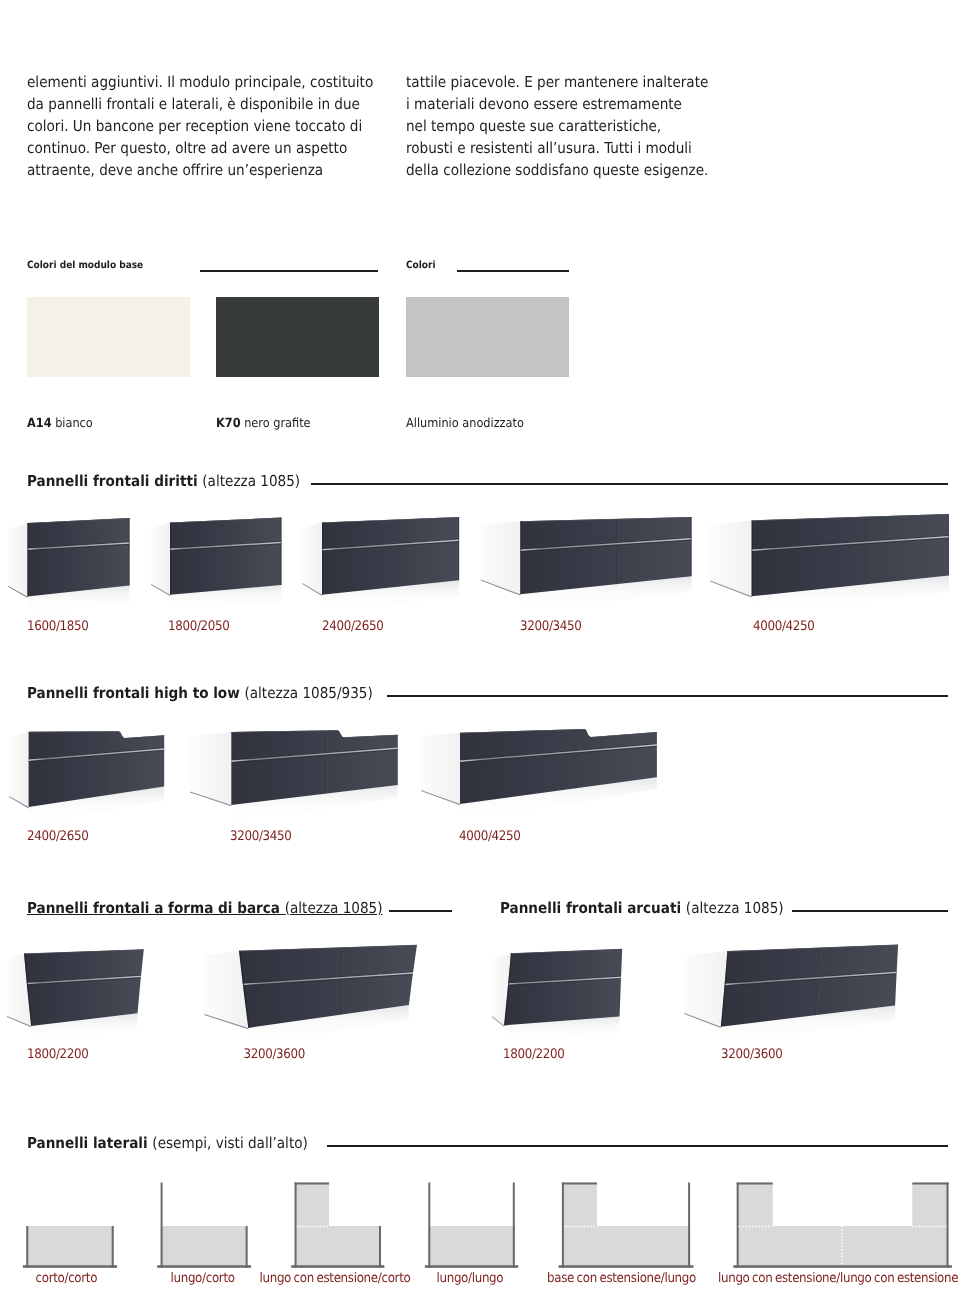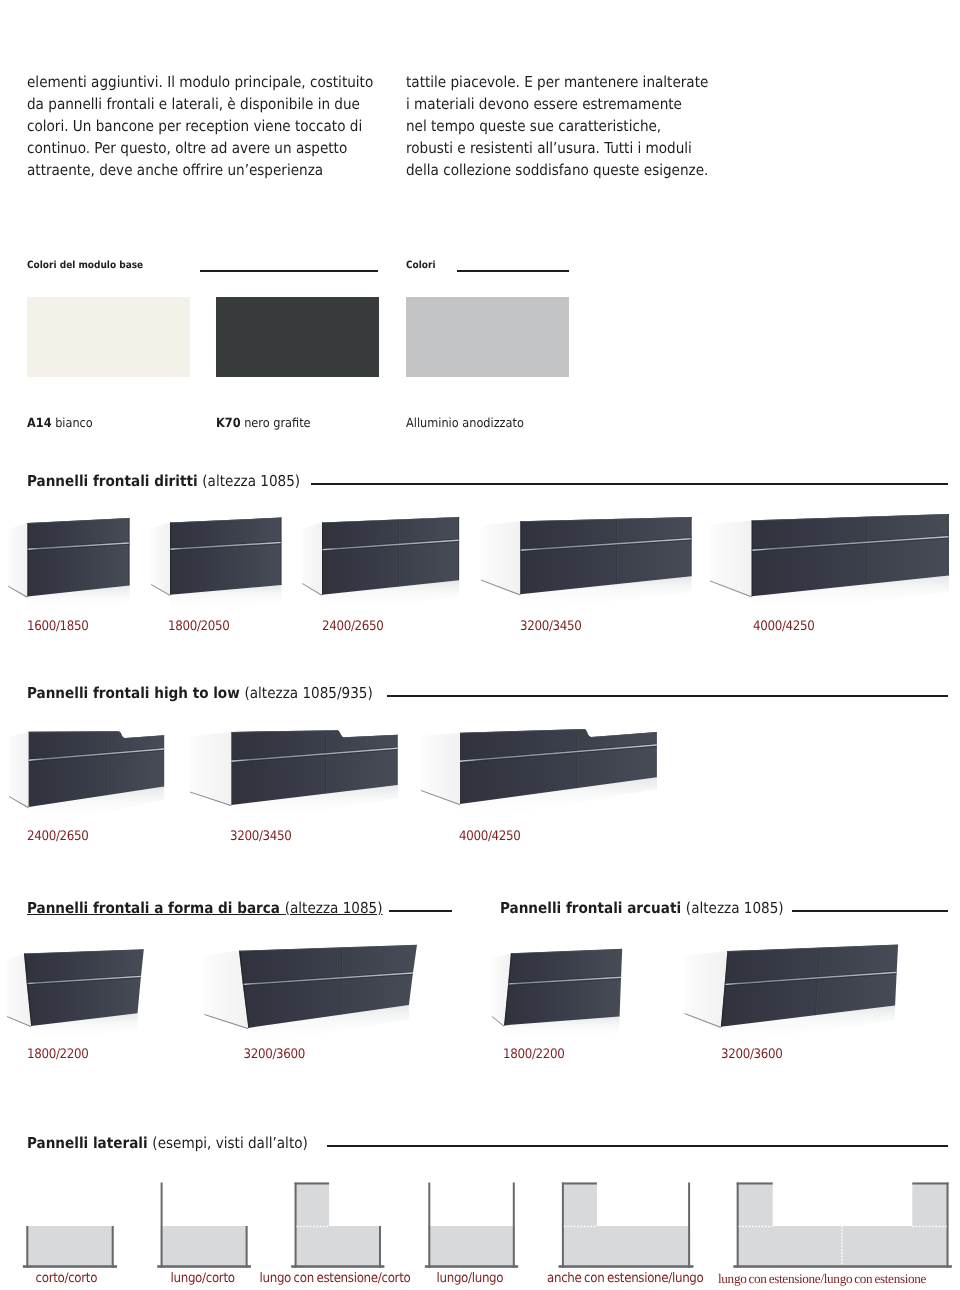--- a/index.html
+++ b/index.html
@@ -325,15 +325,15 @@
   <div class="sec-head" style="left:500px;top:901px;"><span>Pannelli frontali arcuati</span> <span class="lt">(altezza 1085)</span></div>
   <div class="rule" style="left:792px;top:910px;width:156px;"></div>
   <div class="lbl" style="left:503px;top:1048px;">1800/2200</div>
   <div class="lbl" style="left:721px;top:1048px;">3200/3600</div>
   <div class="sec-head" style="left:27px;top:1136px;"><span>Pannelli laterali</span> <span class="lt">(esempi, visti dall’alto)</span></div>
   <div class="rule" style="left:327px;top:1145px;width:621px;"></div>
   <div class="lbl" style="left:35.5px;top:1272px;">corto/corto</div>
   <div class="lbl" style="left:170.5px;top:1272px;">lungo/corto</div>
   <div class="lbl" style="left:259.5px;top:1272px;">lungo con estensione/corto</div>
   <div class="lbl" style="left:436.5px;top:1272px;">lungo/lungo</div>
-  <div class="lbl" style="left:547px;top:1272px;">anche con estensione/lungo</div>
-  <div class="lbl" style="left:718px;top:1272px;font-family:Liberation Serif, serif;">lungo con estensione/lungo con estensione</div>
+  <div class="lbl" style="left:547px;top:1272px;">base con estensione/lungo</div>
+  <div class="lbl" style="left:718px;top:1272px;">lungo con estensione/lungo con estensione</div>
 </div>
 
 </body></html>

